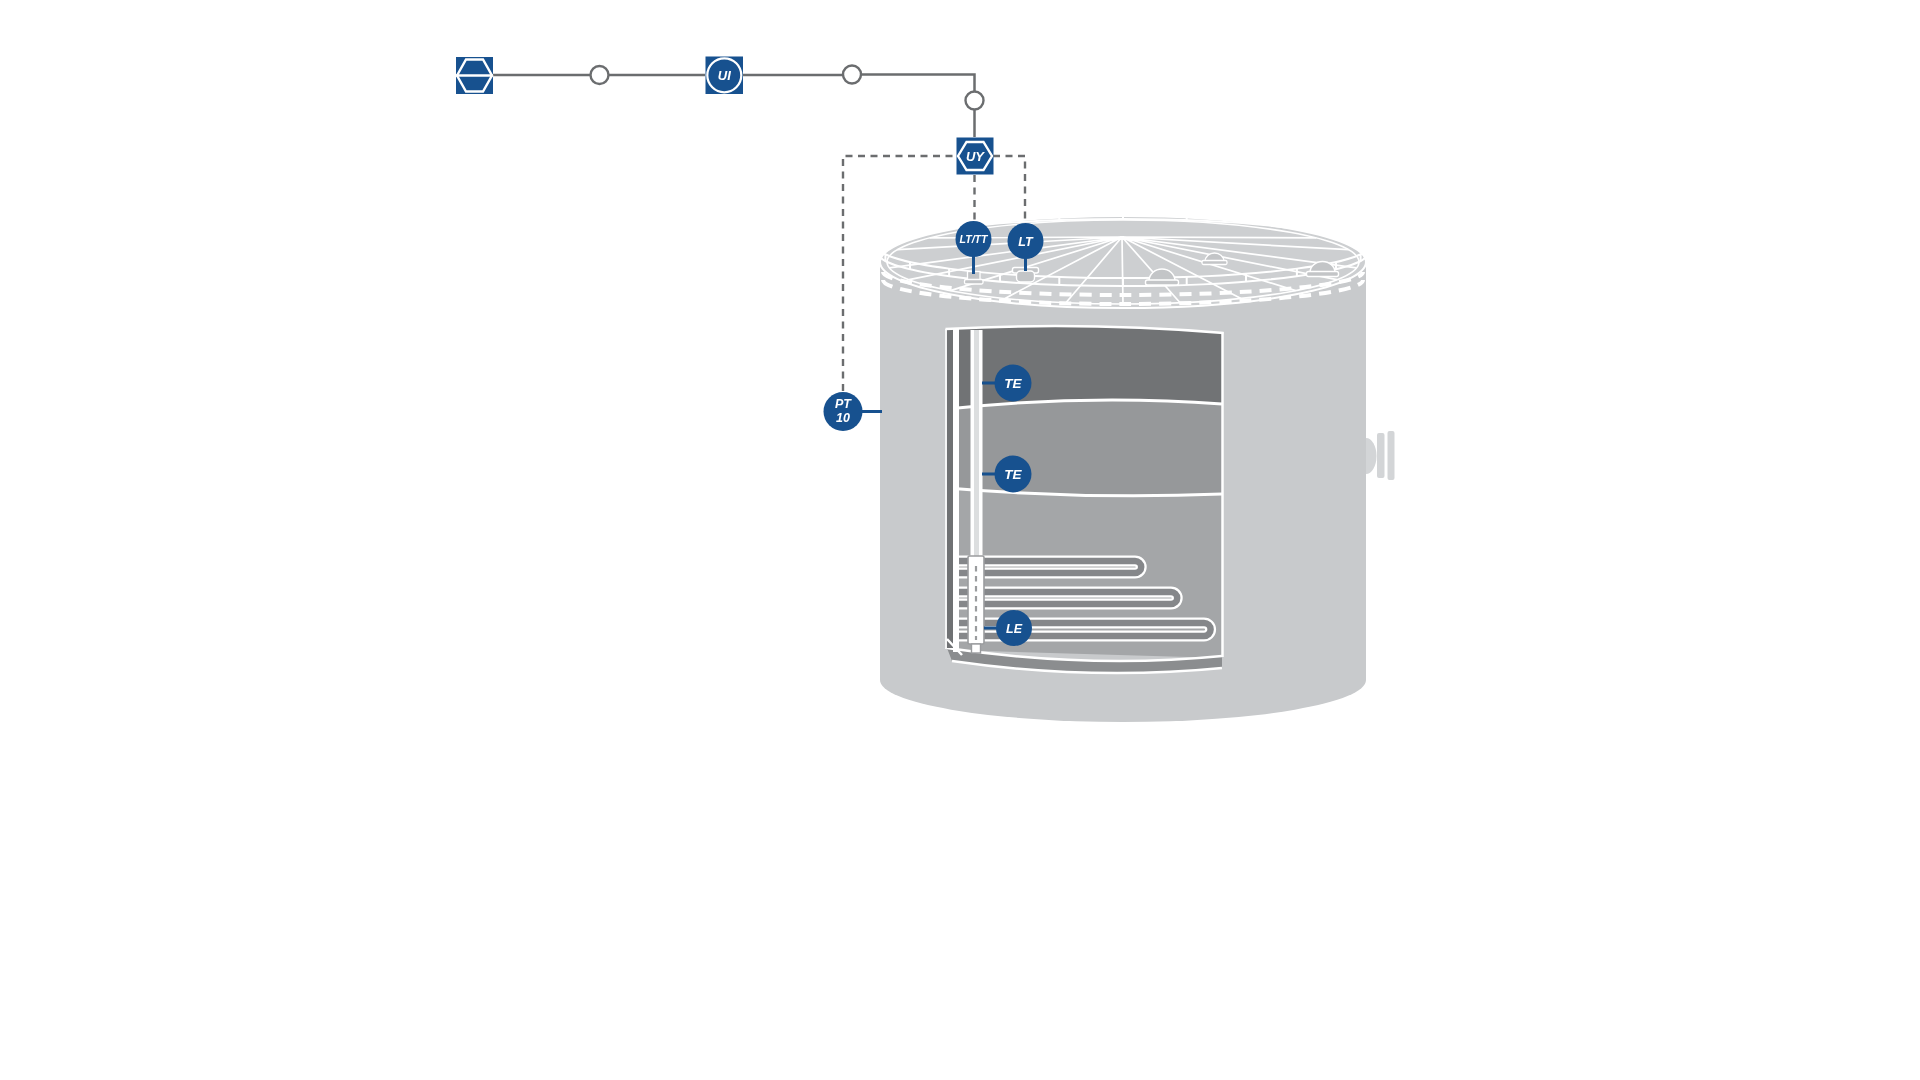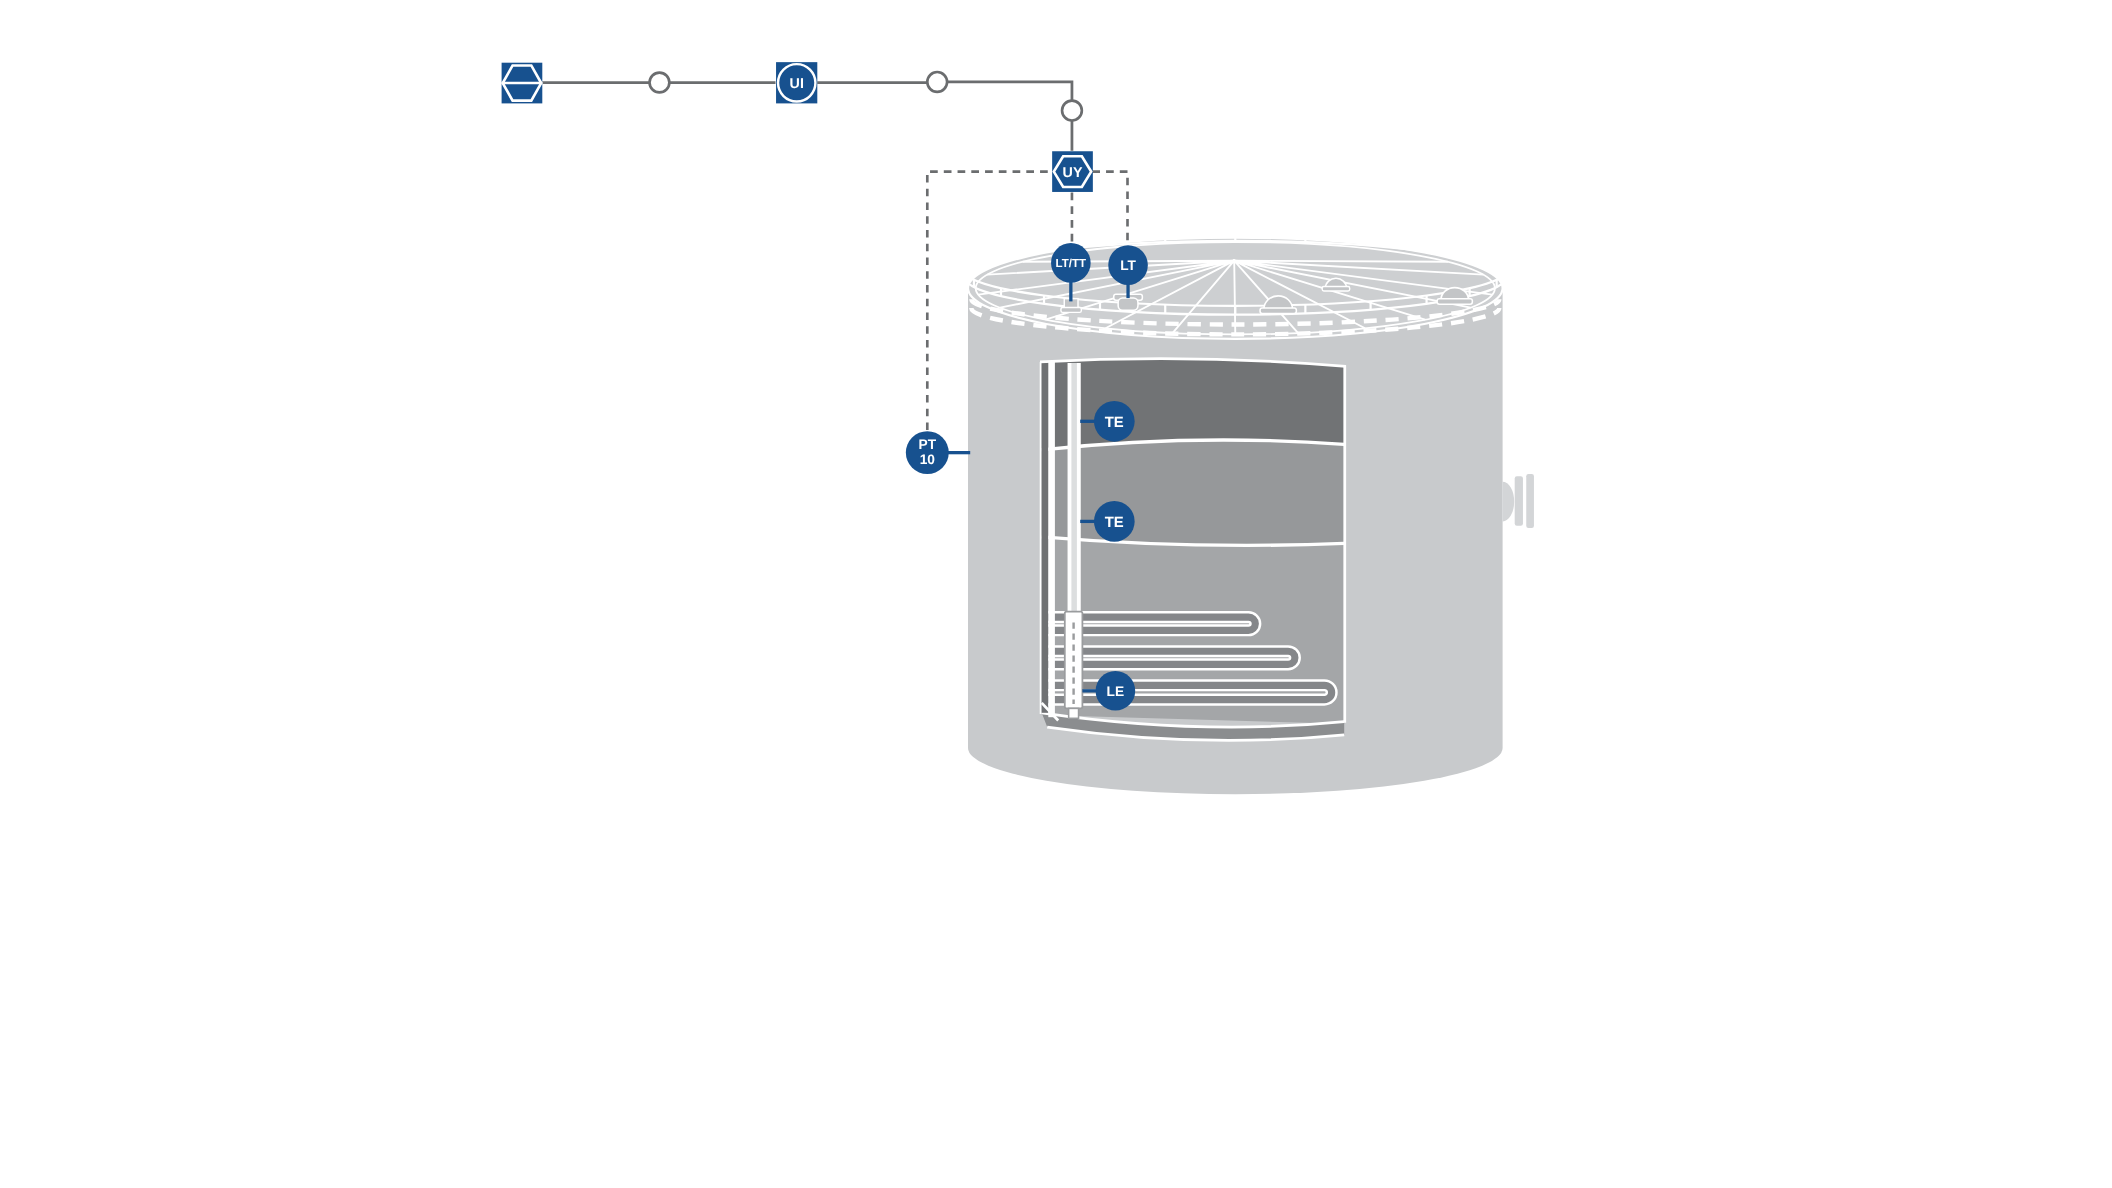--- a/index.html
+++ b/index.html
@@ -1,16 +1,16 @@
 <!DOCTYPE html>
 <html style="--c-accent: #17518f; --c-line: #6b6d6f; --c-body: #c8cacc; --c-roof: #cdcfd1; --c-band_dark: #717375; --c-band_mid: #96989a; --c-band_light: #a4a6a8; --c-floor: #8b8d8f; --c-coil: #85878a; --c-nozzle: #c3c5c7; --c-manway: #d3d5d7; --c-probe_edge: #9a9c9e; --c-pipe_inner: #dcdedf; --c-wall_cut: #6f7173; --c-background: #ffffff;"><head>
 <meta charset="utf-8">
 <style>
   html,body{margin:0;padding:0;background:#ffffff;}
-  .stage{width:1920px;height:1080px;background:var(--c-background,#fff);position:relative;overflow:hidden;}
+  .stage{width:1920px;height:1080px;background:var(--c-background,#fff);position:relative;overflow:hidden;font-style:italic;}
   svg{display:block;}
   text{font-family:"Liberation Sans","DejaVu Sans",sans-serif;font-weight:bold;fill:#ffffff;}
   .f-accent{fill:var(--c-accent);}
   .s-accent{stroke:var(--c-accent);}
   .s-gray{stroke:var(--c-line);}
   .node{fill:#ffffff;stroke:var(--c-line);}
   .f-body{fill:var(--c-body);}
   .f-roof{fill:var(--c-roof);}
   .f-band-dark{fill:var(--c-band_dark);}
   .f-band-mid{fill:var(--c-band_mid);}

